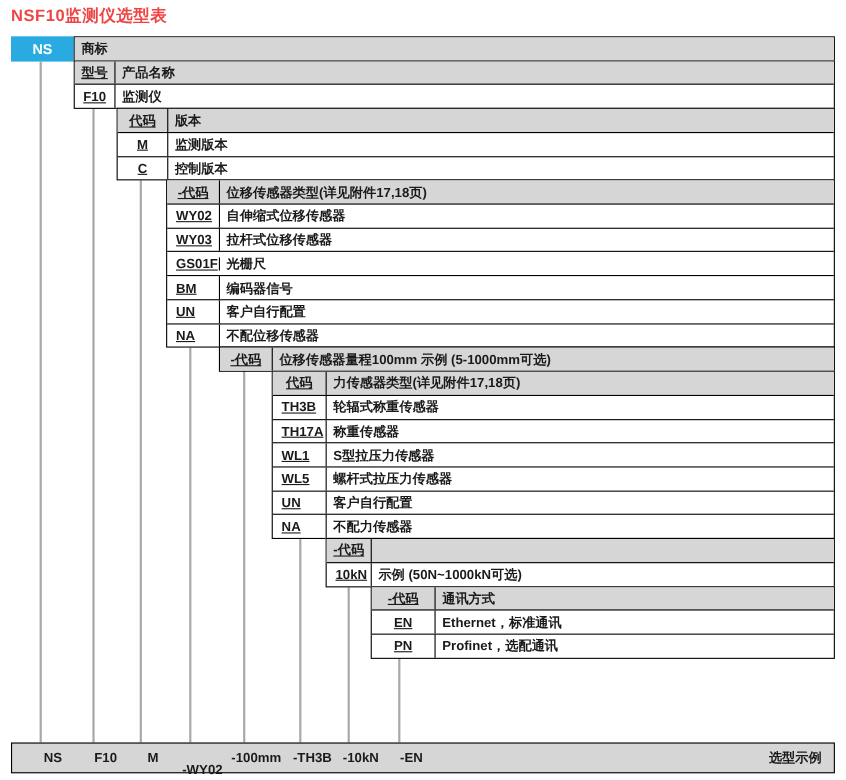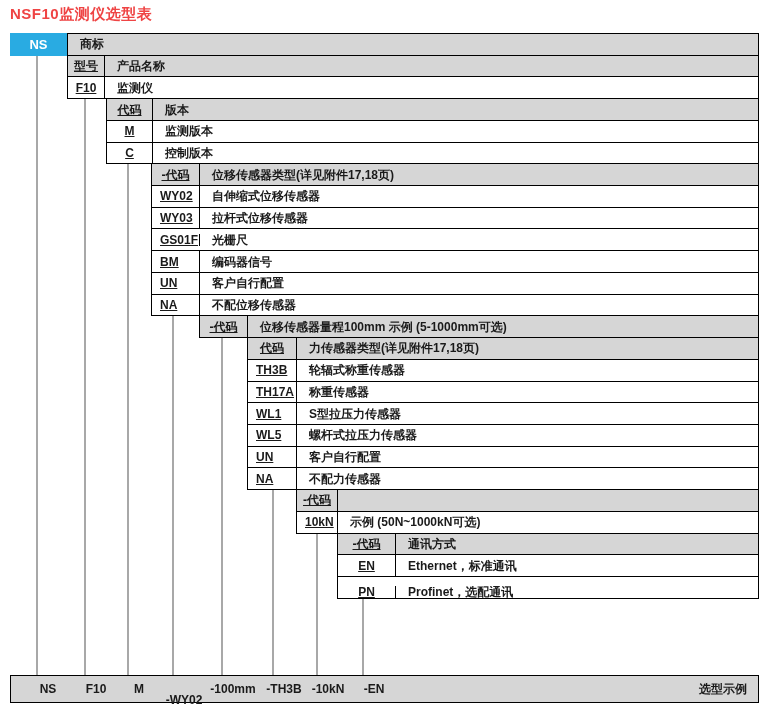--- a/index.html
+++ b/index.html
@@ -26,21 +26,21 @@
     border-bottom:1px solid #000;font-size:12px;line-height:1;
   }
   .row:last-child{border-bottom:none;}
   .row.hdr{background:#D6D6D6;}
   .code{
     box-sizing:border-box;flex:none;border-right:1px solid #000;
     display:flex;align-items:center;padding-left:8px;white-space:nowrap;text-decoration:underline;
   }
   .code.ctr{justify-content:center;padding-left:0;}
   .desc{
-    flex:1;display:flex;align-items:center;padding-left:12px;white-space:nowrap;overflow:hidden;
+    flex:1;display:flex;align-items:center;padding-left:6px;white-space:nowrap;overflow:hidden;
   }
   .conn{
     position:absolute;width:1.5px;background:#A8A8A8;
   }
   .example-bar{
     position:absolute;left:10px;top:675px;width:749px;height:28px;
     box-sizing:border-box;background:#D6D6D6;border:1.5px solid #000;
   }
   .bar-code{
     position:absolute;top:50%;transform:translate(-50%,-50%);
@@ -174,21 +174,21 @@
       </div>
       <div class="block" style="left: 337px; top: 532.56px; width: 422px; height: 66.16px;">
         <div class="row hdr" style="height: 21.72px;">
           <div class="code ctr" style="width: 58px;">-代码</div>
           <div class="desc">通讯方式</div>
         </div>
         <div class="row" style="height: 21.72px;">
           <div class="code ctr" style="width: 58px;">EN</div>
           <div class="desc">Ethernet，标准通讯</div>
         </div>
-        <div class="row" style="height: 20.72px; align-items: flex-end;">
+        <div class="row" style="height: 20.72px;">
           <div class="code ctr" style="width: 58px;">PN</div>
           <div class="desc">Profinet，选配通讯</div>
         </div>
       </div>
     </div>
   <div class="example-bar">
     <span class="bar-caption">选型示例</span>
   <span class="bar-code" style="left: 37px;">NS</span>
       <span class="bar-code" style="left: 85px;">F10</span>
       <span class="bar-code" style="left: 128px;">M</span>

